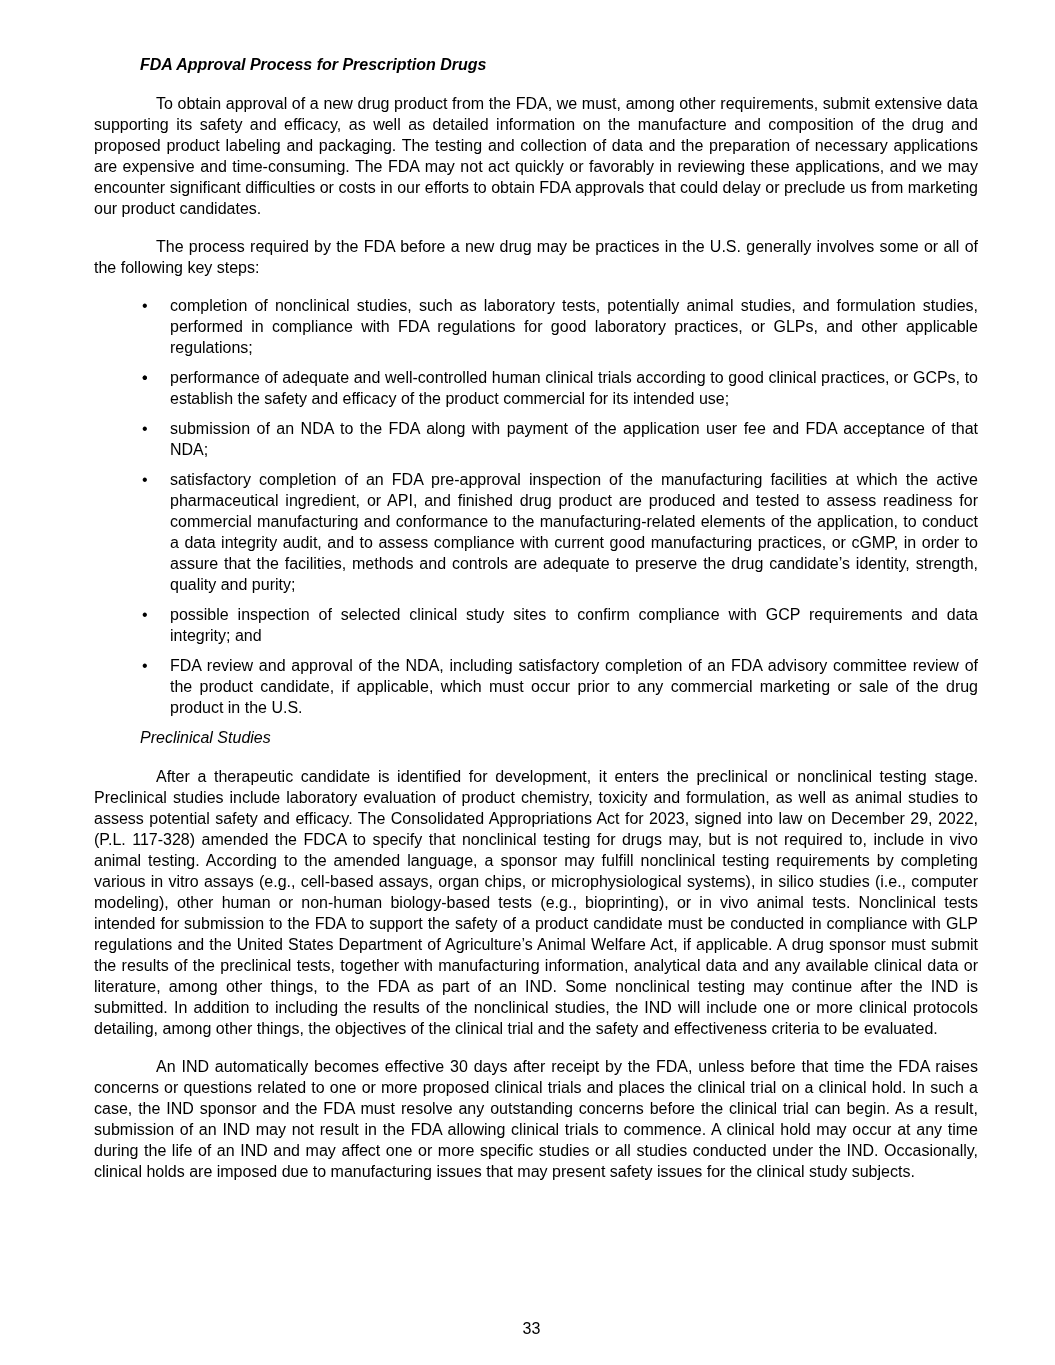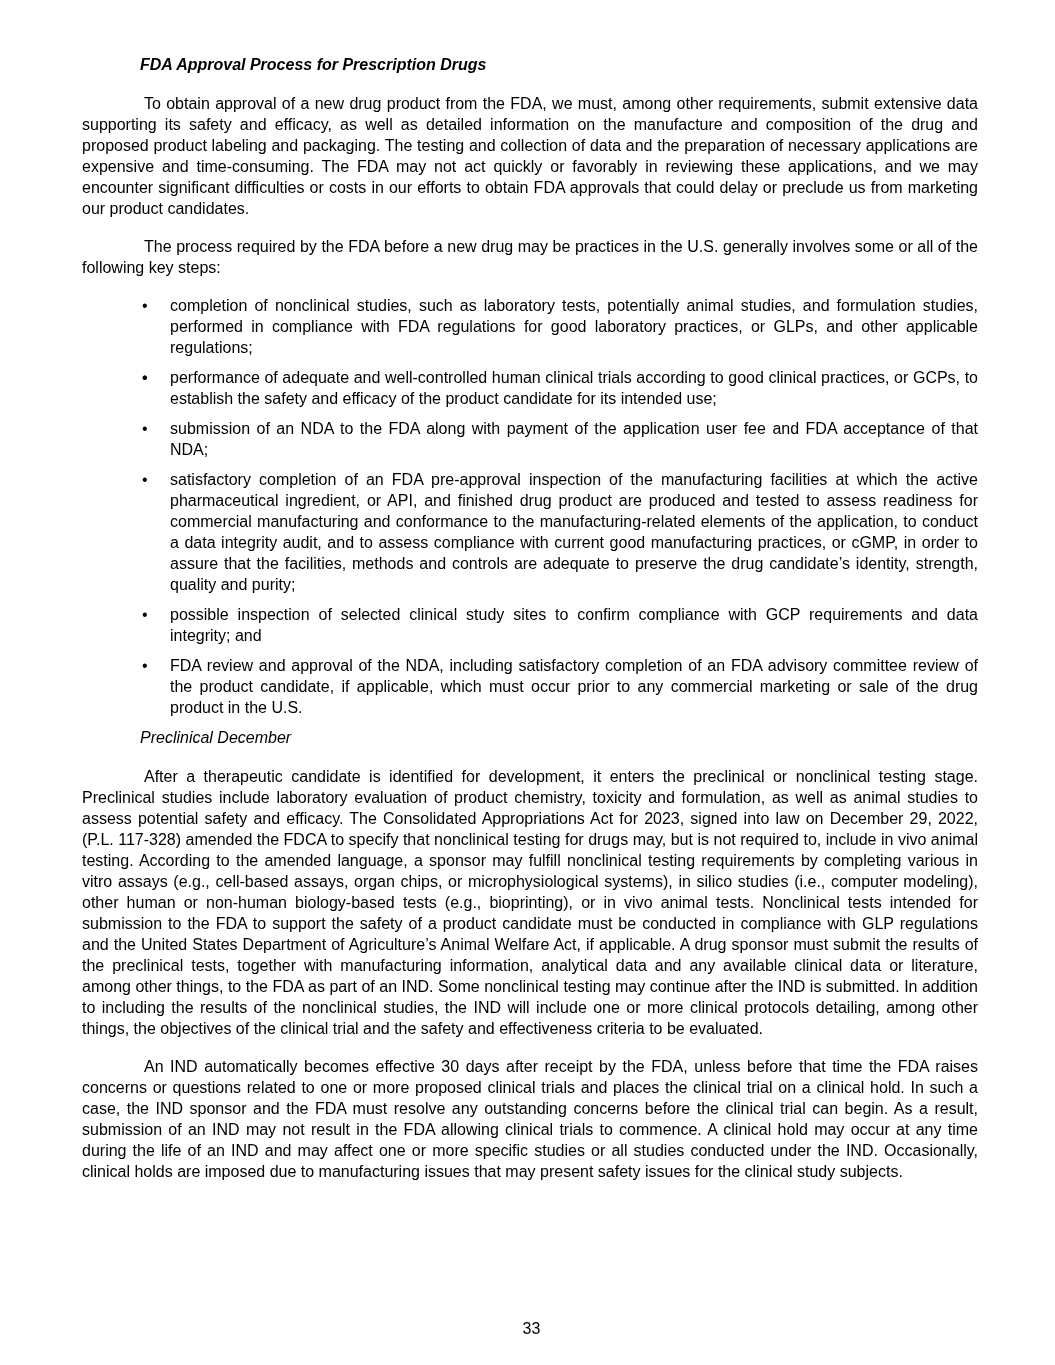--- a/index.html
+++ b/index.html
@@ -26,21 +26,21 @@
     font-weight: bold;
     font-style: italic;
   }
   .doc-subtitle {
     margin: 0 0 18px 62px;
     font-size: 16px;
     font-weight: normal;
     font-style: italic;
   }
   .para {
-    margin: 0 0 17px 4px;
+    margin: 0 0 17px 16px;
     text-indent: 62px;
     text-align: justify;
   }
   .bullet-list {
     margin: 0 0 9px 0;
   }
   .bullet-item {
     position: relative;
     padding-left: 92px;
     margin: 0 0 9px 0;
@@ -77,21 +77,21 @@
       <span class="bullet-marker">•</span>
       <span>completion of nonclinical studies, such as laboratory tests, potentially animal studies, and formulation studies, performed in compliance with FDA regulations for good laboratory practices, or GLPs, and other applicable regulations;</span>
     </div>
 
     <div class="bullet-item">
       <span class="bullet-marker">•</span>
     </div>
 
     <div class="bullet-item">
       <span class="bullet-marker">•</span>
-      <span>performance of adequate and well-controlled human clinical trials according to good clinical practices, or GCPs, to establish the safety and efficacy of the product candidate for its intended use;</span>
+      <span>performance of adequate and well-controlled human clinical trials according to good clinical practices, or GCPs, to establish the safety and efficacy of the product commercial for its intended use;</span>
     </div>
 
     <div class="bullet-item">
       <span class="bullet-marker">•</span>
       <span>submission of an NDA to the FDA along with payment of the application user fee and FDA acceptance of that NDA;</span>
     </div>
 
     <div class="bullet-item">
       <span class="bullet-marker">•</span>
       <span>satisfactory completion of an FDA pre-approval inspection of the manufacturing facilities at which the active pharmaceutical ingredient, or API, and finished drug product are produced and tested to assess readiness for commercial manufacturing and conformance to the manufacturing-related elements of the application, to conduct a data integrity audit, and to assess compliance with current good manufacturing practices, or cGMP, in order to assure that the facilities, methods and controls are adequate to preserve the drug candidate’s identity, strength, quality and purity;</span>
@@ -102,21 +102,21 @@
       <span>possible inspection of selected clinical study sites to confirm compliance with GCP requirements and data integrity; and</span>
     </div>
 
     <div class="bullet-item">
       <span class="bullet-marker">•</span>
       <span>FDA review and approval of the NDA, including satisfactory completion of an FDA advisory committee review of the product candidate, if applicable, which must occur prior to any commercial marketing or sale of the drug product in the U.S.</span>
     </div>
 
   </div>
 
-  <h3 class="doc-subtitle">Preclinical December</h3>
+  <h3 class="doc-subtitle">Preclinical Studies</h3>
 
   <p class="para">After a therapeutic candidate is identified for development, it enters the preclinical or nonclinical testing stage. Preclinical studies include laboratory evaluation of product chemistry, toxicity and formulation, as well as animal studies to assess potential safety and efficacy. The Consolidated Appropriations Act for 2023, signed into law on December 29, 2022, (P.L. 117-328) amended the FDCA to specify that nonclinical testing for drugs may, but is not required to, include in vivo animal testing. According to the amended language, a sponsor may fulfill nonclinical testing requirements by completing various in vitro assays (e.g., cell-based assays, organ chips, or microphysiological systems), in silico studies (i.e., computer modeling), other human or non-human biology-based tests (e.g., bioprinting), or in vivo animal tests. Nonclinical tests intended for submission to the FDA to support the safety of a product candidate must be conducted in compliance with GLP regulations and the United States Department of Agriculture’s Animal Welfare Act, if applicable. A drug sponsor must submit the results of the preclinical tests, together with manufacturing information, analytical data and any available clinical data or literature, among other things, to the FDA as part of an IND. Some nonclinical testing may continue after the IND is submitted. In addition to including the results of the nonclinical studies, the IND will include one or more clinical protocols detailing, among other things, the objectives of the clinical trial and the safety and effectiveness criteria to be evaluated.</p>
 
   <p class="para">An IND automatically becomes effective 30 days after receipt by the FDA, unless before that time the FDA raises concerns or questions related to one or more proposed clinical trials and places the clinical trial on a clinical hold. In such a case, the IND sponsor and the FDA must resolve any outstanding concerns before the clinical trial can begin. As a result, submission of an IND may not result in the FDA allowing clinical trials to commence. A clinical hold may occur at any time during the life of an IND and may affect one or more specific studies or all studies conducted under the IND. Occasionally, clinical holds are imposed due to manufacturing issues that may present safety issues for the clinical study subjects.</p>
 
   <div class="page-number">33</div>
 
 </div>
 
 </body></html>

